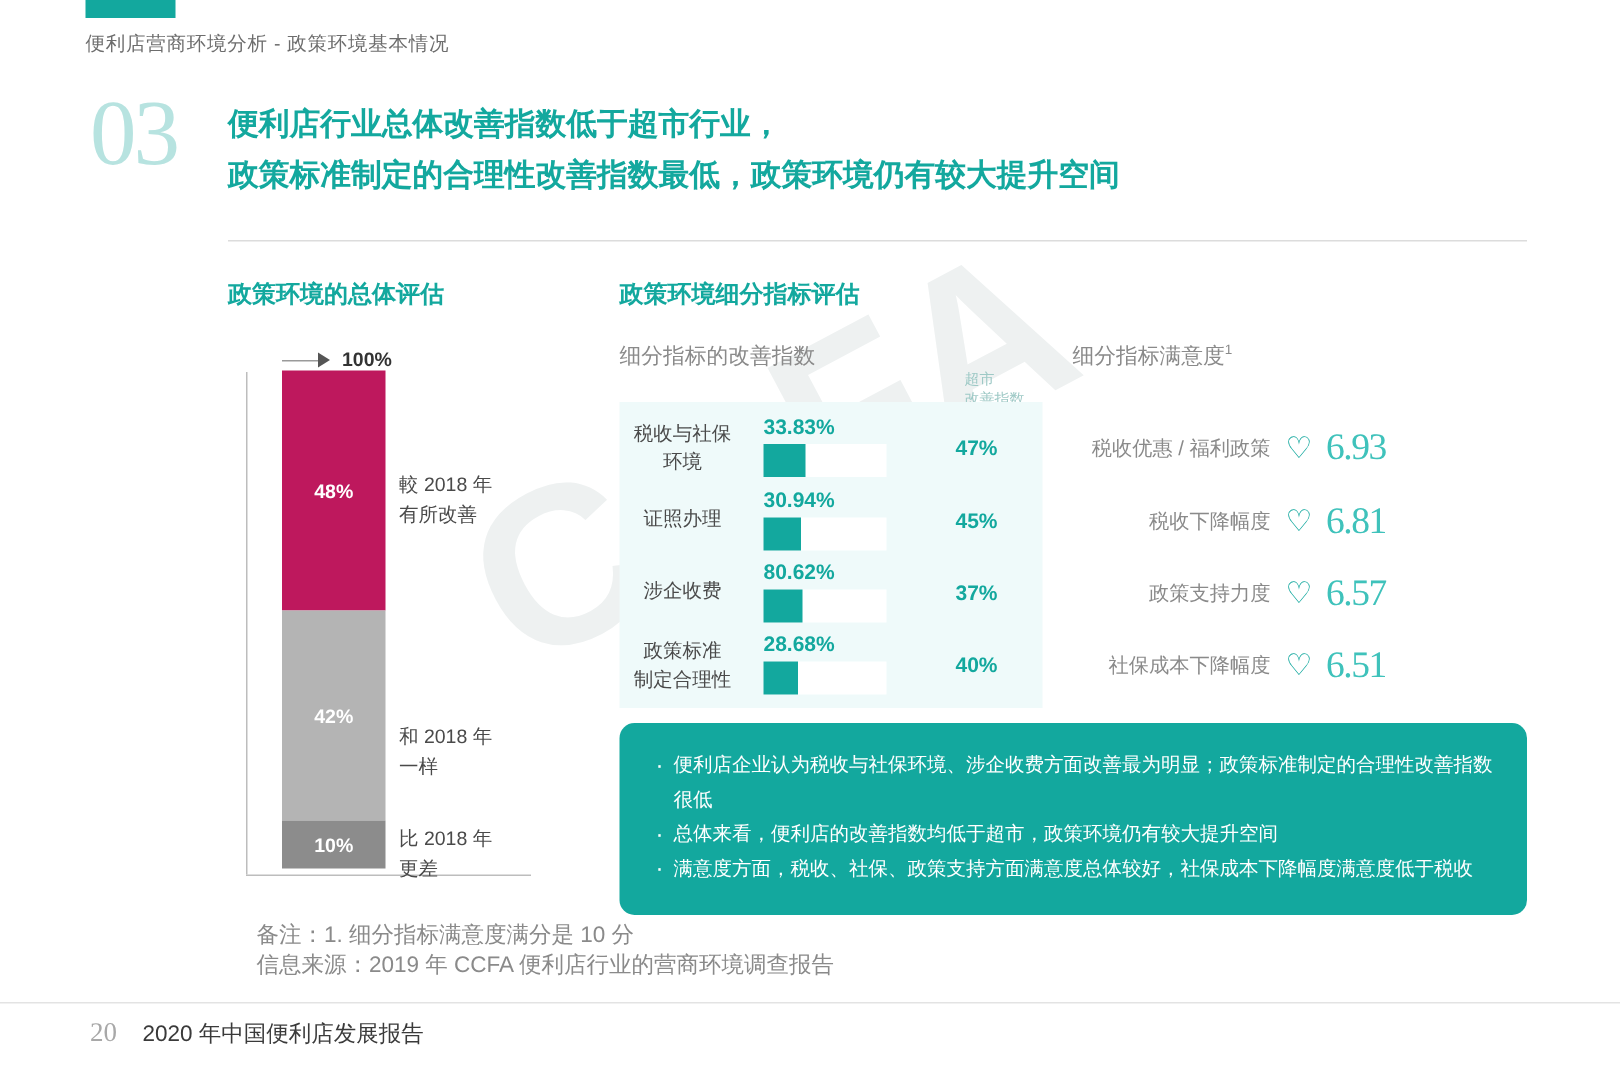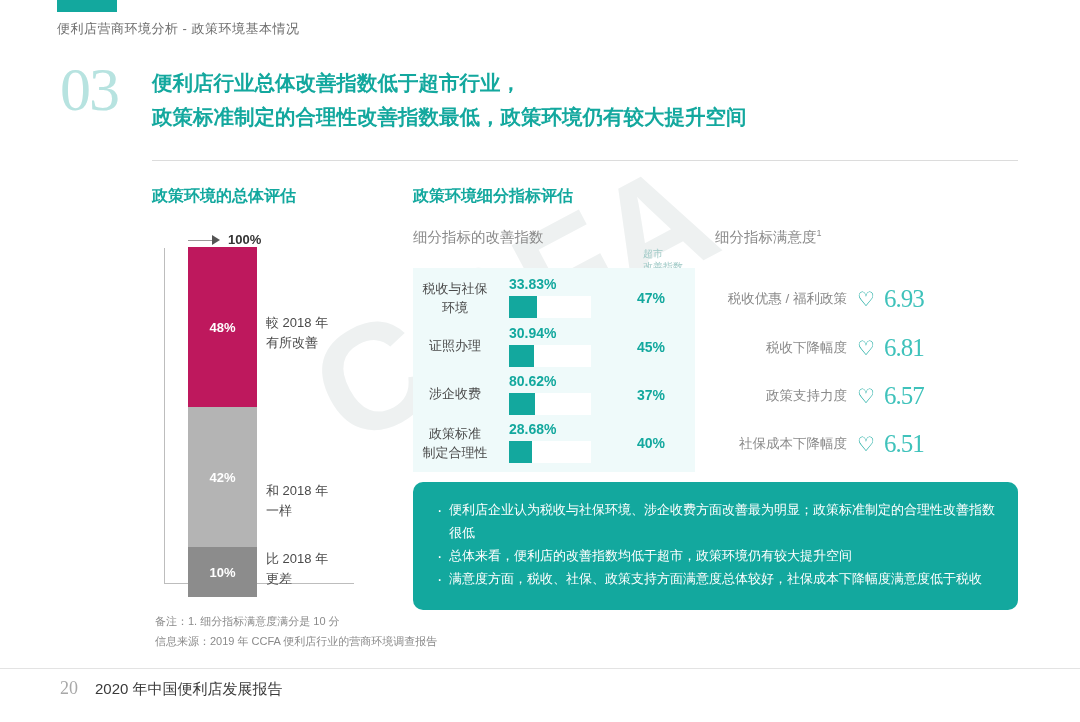--- a/index.html
+++ b/index.html
@@ -139,21 +139,21 @@
     width: 69px;
     display: flex;
     align-items: center;
     justify-content: center;
     color: #fff;
     font-size: 13px;
     font-weight: bold;
   }
   #seg-a { top: 247px; height: 160px; background: #be185d; }
   #seg-b { top: 407px; height: 140px; background: #b4b4b4; }
-  #seg-c { top: 547px; height: 50px; background: #8c8c8c; }
+  #seg-c { top: 547px; height: 32px; background: #8c8c8c; }
   .seg-label {
     position: absolute;
     left: 266px;
     font-size: 13px;
     color: #4a4a4a;
     line-height: 1.5;
   }
   #lbl-a { top: 313px; }
   #lbl-b { top: 481px; }
   #lbl-c { top: 549px; }
@@ -287,22 +287,22 @@
     content: "·";
     position: absolute;
     left: 2px;
     top: -1px;
     font-size: 16px;
   }
 
   
   .footnote {
     position: absolute;
-    left: 155px;
-    font-size: 11px;
+    left: 171px;
+    font-size: 15px;
     color: #8a8a8a;
   }
   #fn1 { top: 614px; }
   #fn2 { top: 634px; }
 
   .footer-rule {
     position: absolute;
     left: 0;
     top: 668px;
     width: 1080px;

